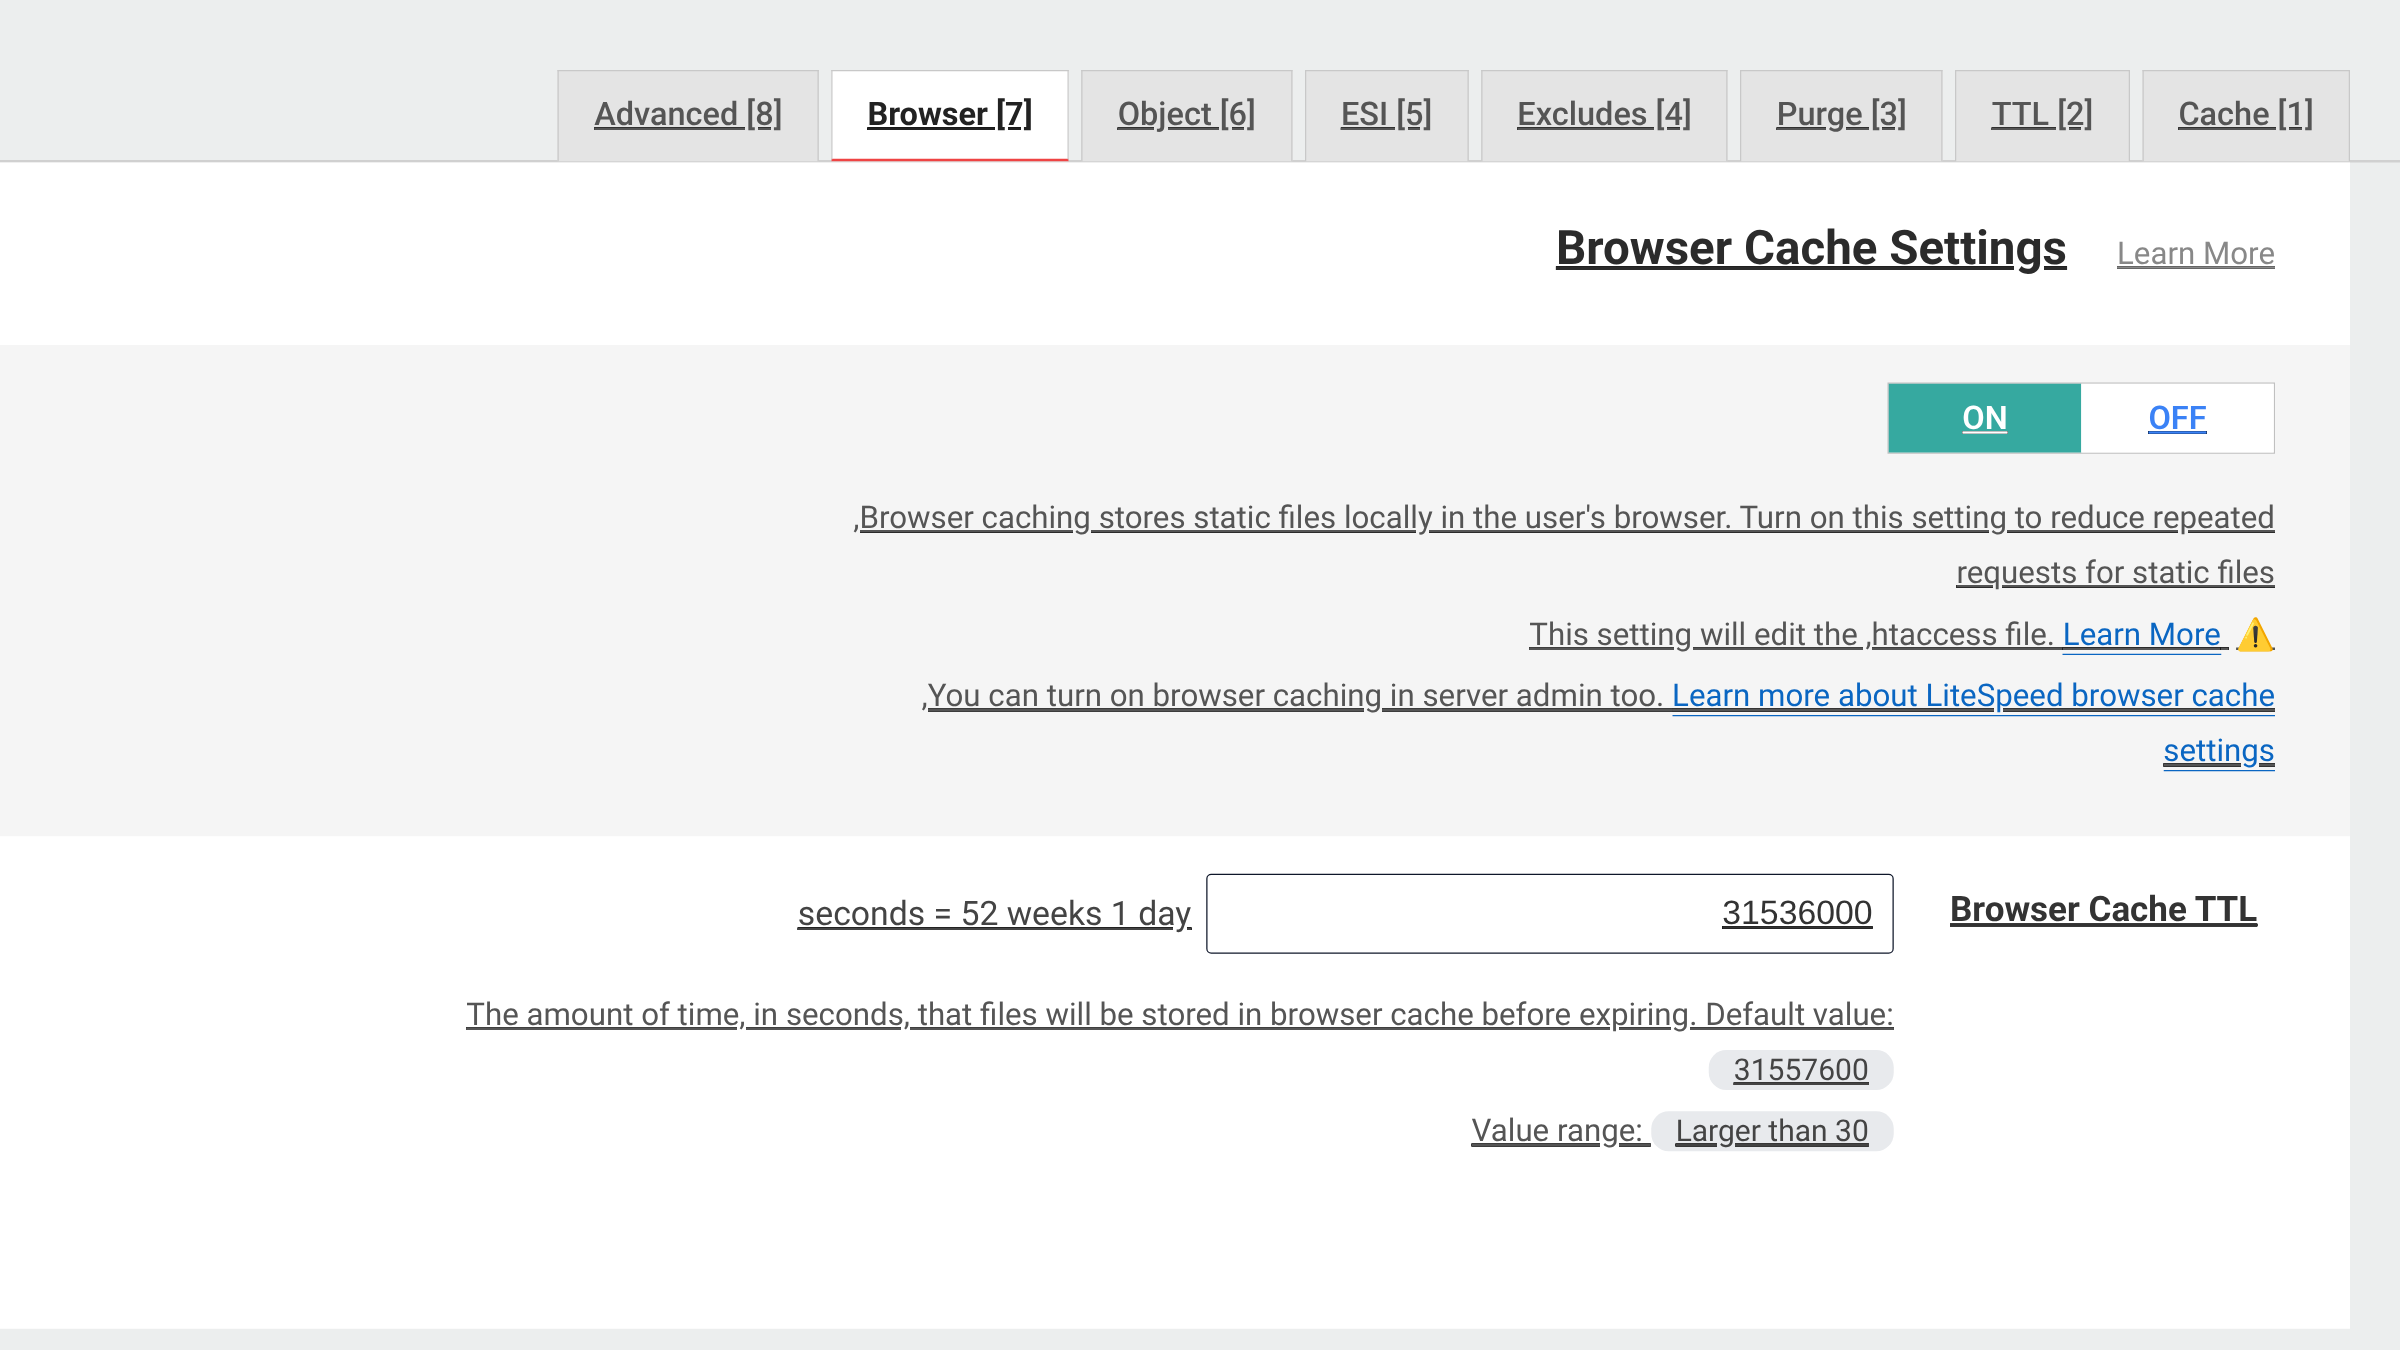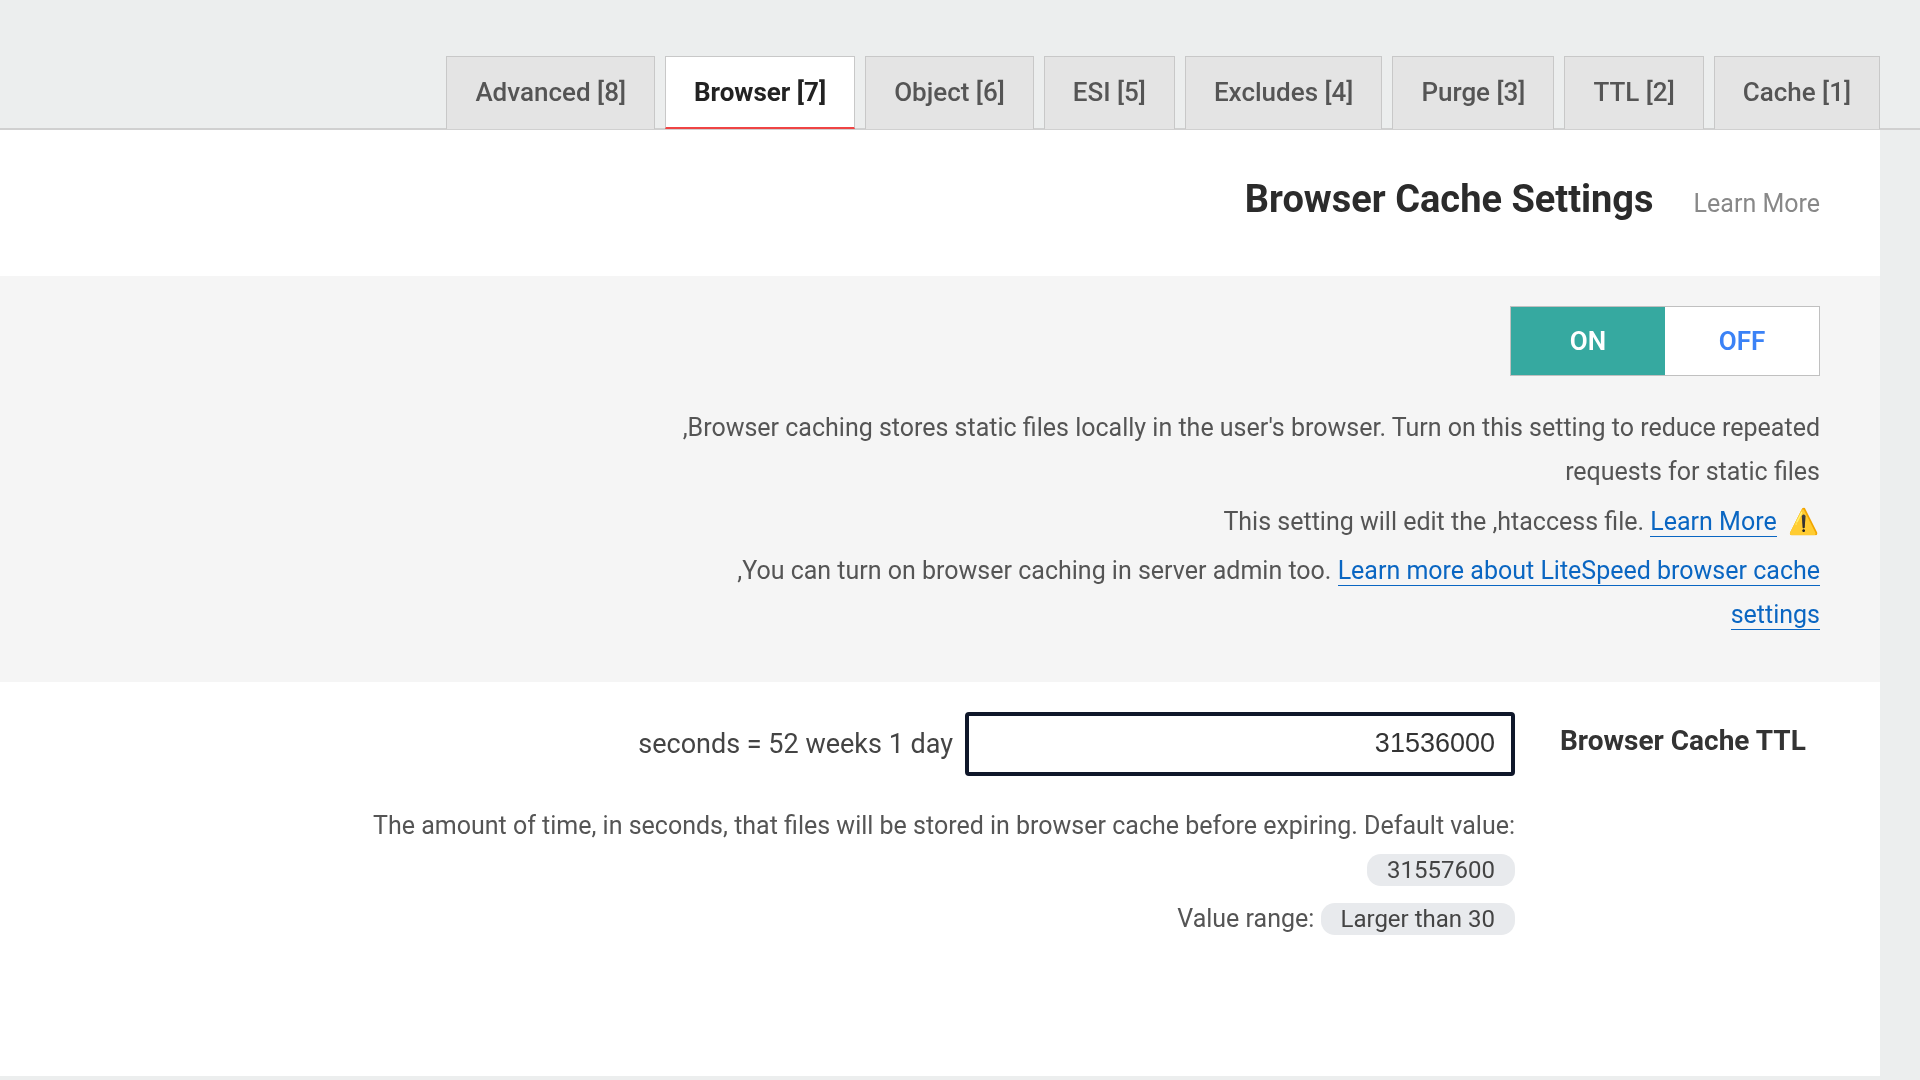--- a/index.html
+++ b/index.html
@@ -1,15 +1,15 @@
 <!DOCTYPE html>
 <html><head>
 <meta charset="utf-8">
 <style>
-  * { box-sizing: border-box; margin: 0; padding: 0; }
+  * { box-sizing: border-box; margin: 0; padding: 0; text-decoration: underline; }
   body {
     font-family: -apple-system, BlinkMacSystemFont, "Segoe UI", Roboto, "Helvetica Neue", Arial, sans-serif;
     background: #eceeee;
     width: 1920px;
     height: 1080px;
     overflow: hidden;
   }
   .page {
     width: 1920px;
     height: 1080px;
@@ -82,21 +82,21 @@
     font-weight: 700;
     color: #333;
     min-width: 260px;
     padding-top: 12px;
     white-space: nowrap;
   }
   .toggle {
     display: flex;
     border: 1px solid #c0c0c0;
     width: 310px;
-    height: 70px;
+    height: 57px;
     margin-bottom: 30px;
   }
   .toggle-half {
     flex: 1;
     display: flex;
     align-items: center;
     justify-content: center;
     font-size: 26px;
     font-weight: 600;
     cursor: pointer;
@@ -136,21 +136,21 @@
     margin-bottom: 28px;
     margin-left: 36px;
   }
   .ttl-hint {
     font-size: 27px;
     color: #444;
   }
   .ttl-input {
     width: 550px;
     height: 64px;
-    border: 4px solid #0f172a;
+    border: 1px solid #0f172a;
     border-radius: 4px;
     font-size: 27px;
     padding: 0 16px;
     text-align: right;
     color: #333;
   }
   .code-box {
     background: #e8eaed;
     padding: 2px 20px;
     border-radius: 14px;

